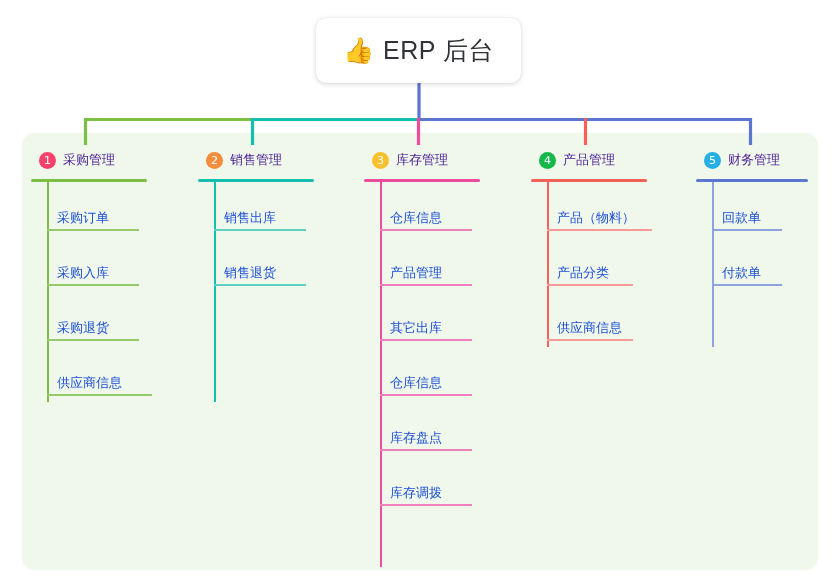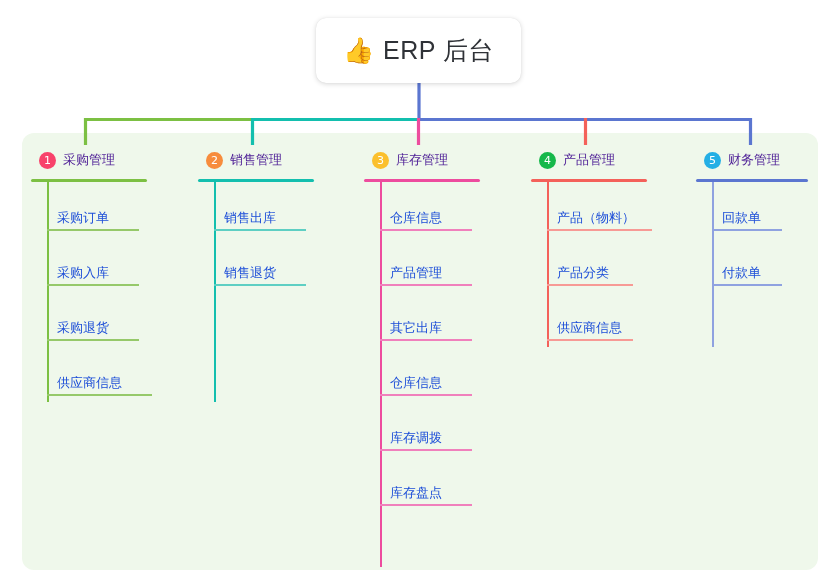--- a/index.html
+++ b/index.html
@@ -171,25 +171,25 @@
       </div>
       <div class="item">
         <span class="item-label">其它出库</span>
         <span class="item-rule" style="background:#f080bc;width:92px;"></span>
       </div>
       <div class="item">
         <span class="item-label">仓库信息</span>
         <span class="item-rule" style="background:#f080bc;width:92px;"></span>
       </div>
       <div class="item">
+        <span class="item-label">库存盘点</span>
+        <span class="item-rule" style="background:#f080bc;width:92px;"></span>
+      </div>
+      <div class="item">
         <span class="item-label">库存调拨</span>
-        <span class="item-rule" style="background:#f080bc;width:92px;"></span>
-      </div>
-      <div class="item">
-        <span class="item-label">库存盘点</span>
         <span class="item-rule" style="background:#f080bc;width:92px;"></span>
       </div>
     </div>
   </div>
 
   <div class="column" style="left:531px;width:165px;">
     <div class="col-head">
       <span class="badge" style="background:#15b84a;">4</span>
       <span class="col-title">产品管理</span>
     </div>

